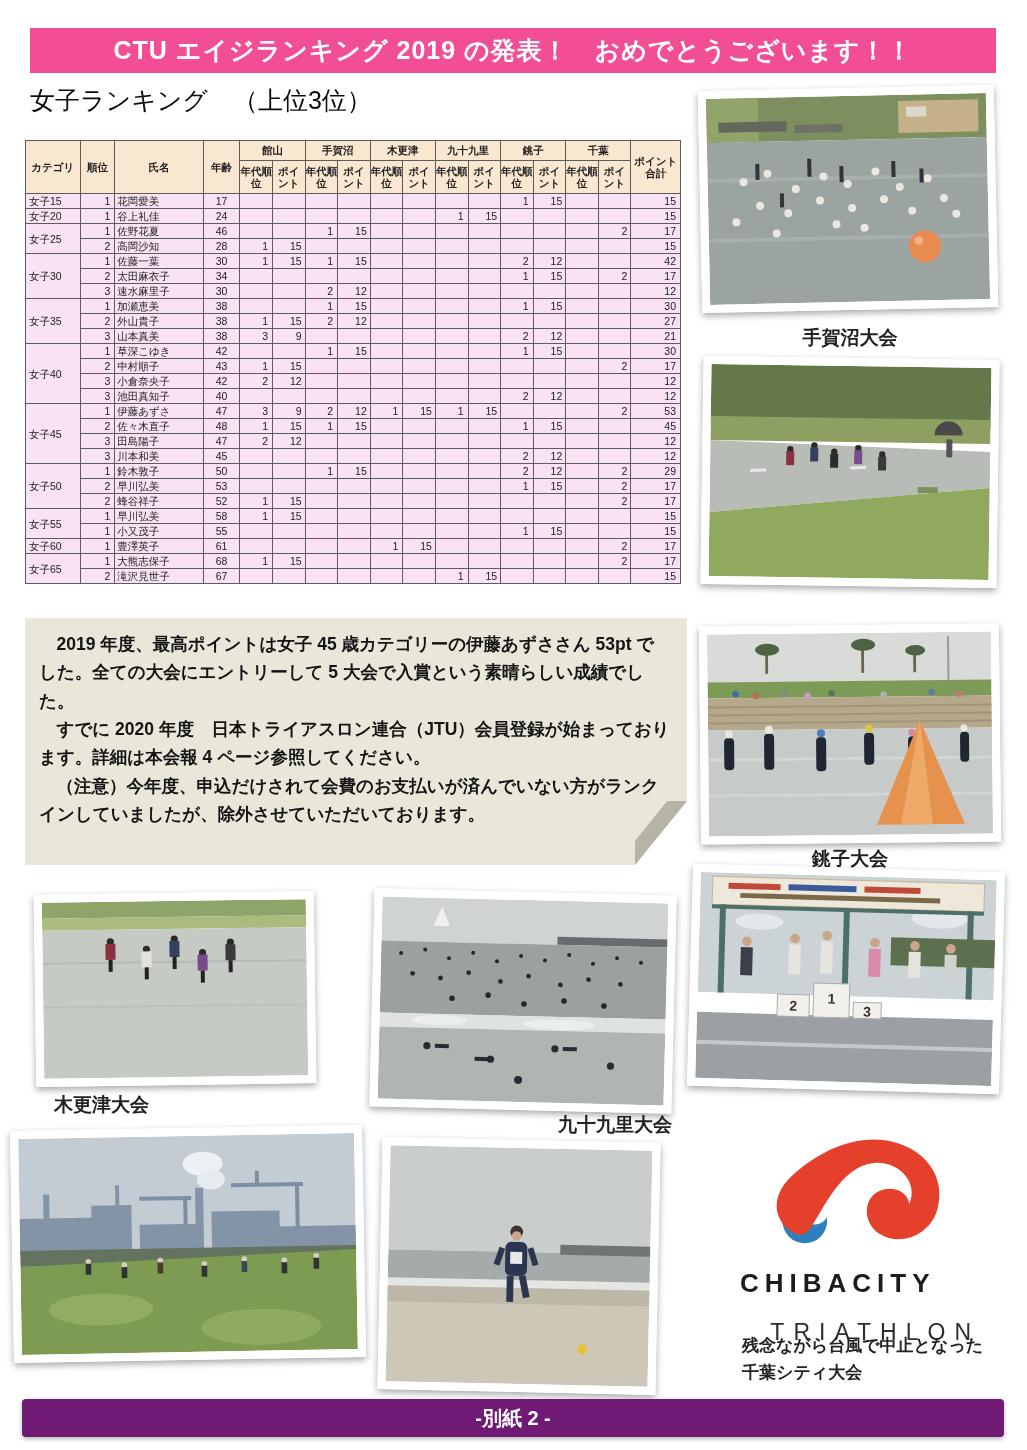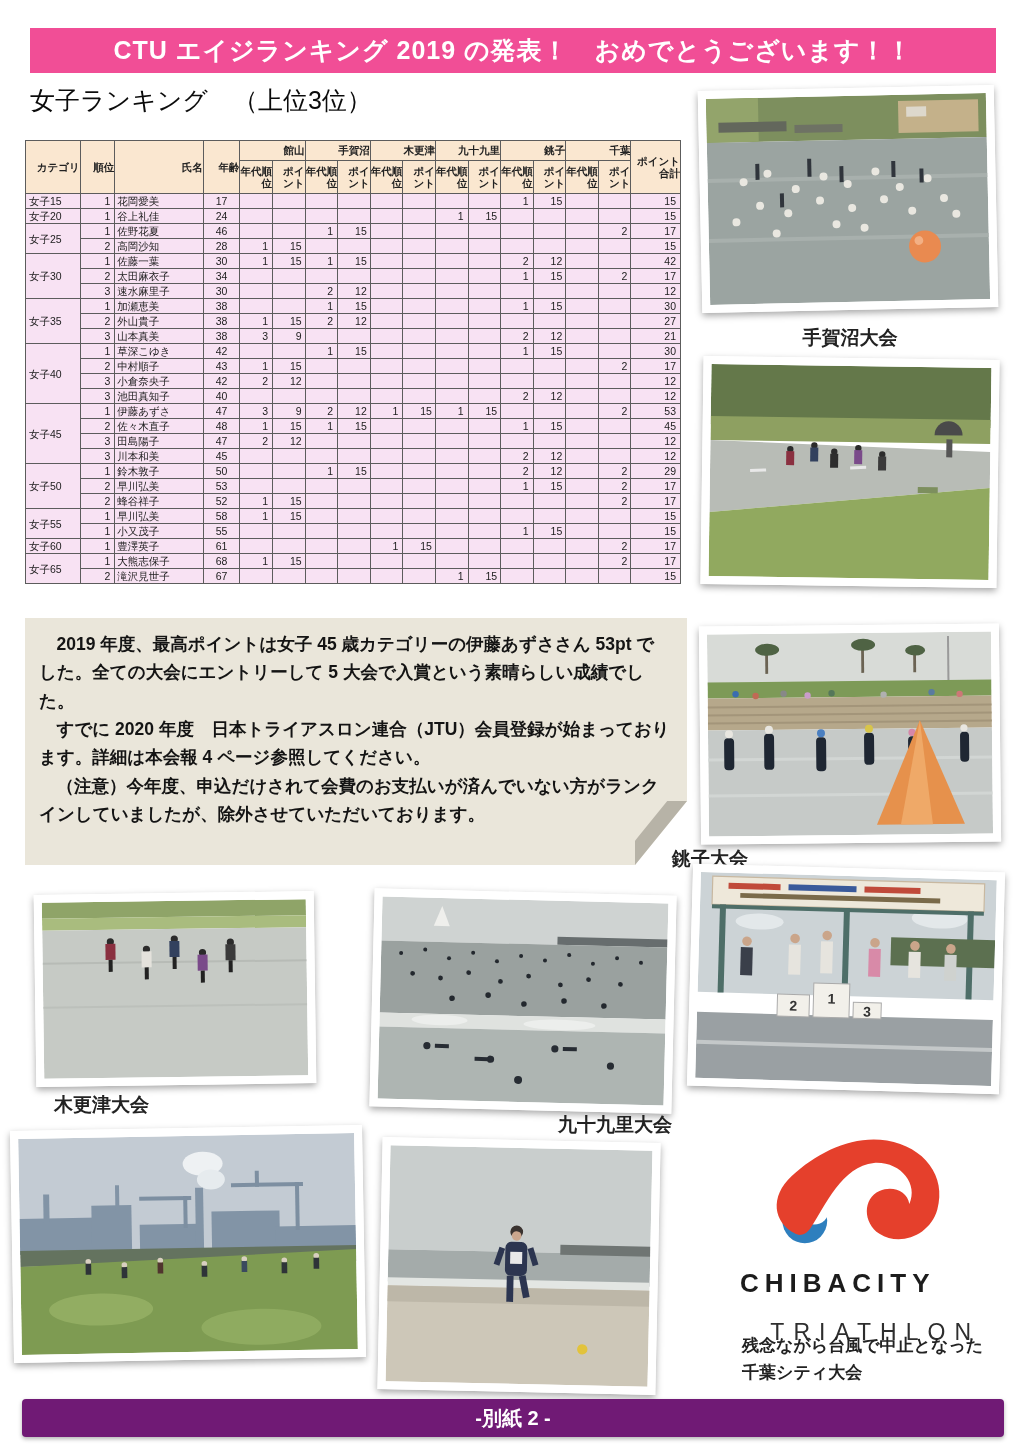--- a/index.html
+++ b/index.html
@@ -9,21 +9,21 @@
 
   
   .banner{left:30px;top:28px;width:966px;height:45px;background:#F14E96;
           color:#fff;font-weight:bold;font-size:25px;line-height:45px;text-align:center;letter-spacing:1px;}
   .section-title{left:30px;top:84px;font-size:25px;font-weight:normal;color:#0b0b0b;}
 
   
   .tbl-wrap{left:25px;top:140px;}
   table{border-collapse:collapse;table-layout:fixed;width:656px;font-size:10.5px;}
   th,td{border:1px solid #5c5c5c;overflow:hidden;white-space:nowrap;}
-  thead th{background:#FAE7D0;font-weight:bold;text-align:right;padding:1px 0;line-height:1.15;
+  thead th{background:#FAE7D0;font-weight:bold;text-align:center;padding:1px 0;line-height:1.15;
            white-space:normal;font-size:10.5px;color:#222;}
   thead tr.race-row th{height:17px;}
   thead tr.sub-row th{height:30px;}
   tbody td{background:#F8E2F3;height:14px;line-height:14px;padding:0 2px;color:#1c1c1c;}
   td.cat{text-align:left;padding-left:3px;}
   td.rank{text-align:right;padding-right:4px;}
   td.name{text-align:left;}
   td.age{text-align:center;}
   td.rk{text-align:right;padding-right:4px;}
   td.pt,th.pt{border-left:1px dotted #8f8f8f;}
@@ -716,21 +716,21 @@
     <circle cx="10.5" cy="50" r="2" fill="#e8e6e0"></circle>
       <circle cx="30.5" cy="48" r="2" fill="#e8e6e0"></circle>
     <circle cx="56.5" cy="50" r="2" fill="#4a7fc0"></circle>
       <circle cx="80.5" cy="48" r="2" fill="#d8c54a"></circle>
     <circle cx="102" cy="50" r="1.8" fill="#d687a8"></circle>
       <circle cx="128" cy="48" r="1.8" fill="#e8e6e0"></circle>
     <polygon points="84,96 106,44 128,96" fill="#E6914C"></polygon>
     <polygon points="96,96 106,44 112,96" fill="#efa968"></polygon>
   </svg>
 </div>
-<div class="abs caption" style="left:672px;top:846px;width:300px;text-align:left;padding-right:6px;">銚子大会</div>
+<div class="abs caption" style="left:700px;top:846px;width:300px;text-align:center;padding-right:6px;">銚子大会</div>
 
 <div class="abs photo" style="left:690px;top:868px;transform:rotate(1.6deg);">
   <svg width="296" height="206" viewBox="0 0 148 103" preserveAspectRatio="none">
     <rect x="0" y="0" width="148" height="60" fill="#ccd3d6"></rect>
     <ellipse cx="30" cy="24" rx="12" ry="4" fill="#e3e8ea"></ellipse>
     <ellipse cx="120" cy="20" rx="14" ry="5" fill="#e3e8ea"></ellipse>
     <rect x="6" y="2" width="136" height="14" fill="#eee8da" stroke="#c8b8a0" stroke-width="0.6"></rect>
     <rect x="14" y="5" width="26" height="3" fill="#c04a3a"></rect>
     <rect x="44" y="5" width="34" height="3" fill="#3a5a9a"></rect>
     <rect x="82" y="5" width="28" height="3" fill="#c04a3a"></rect>

